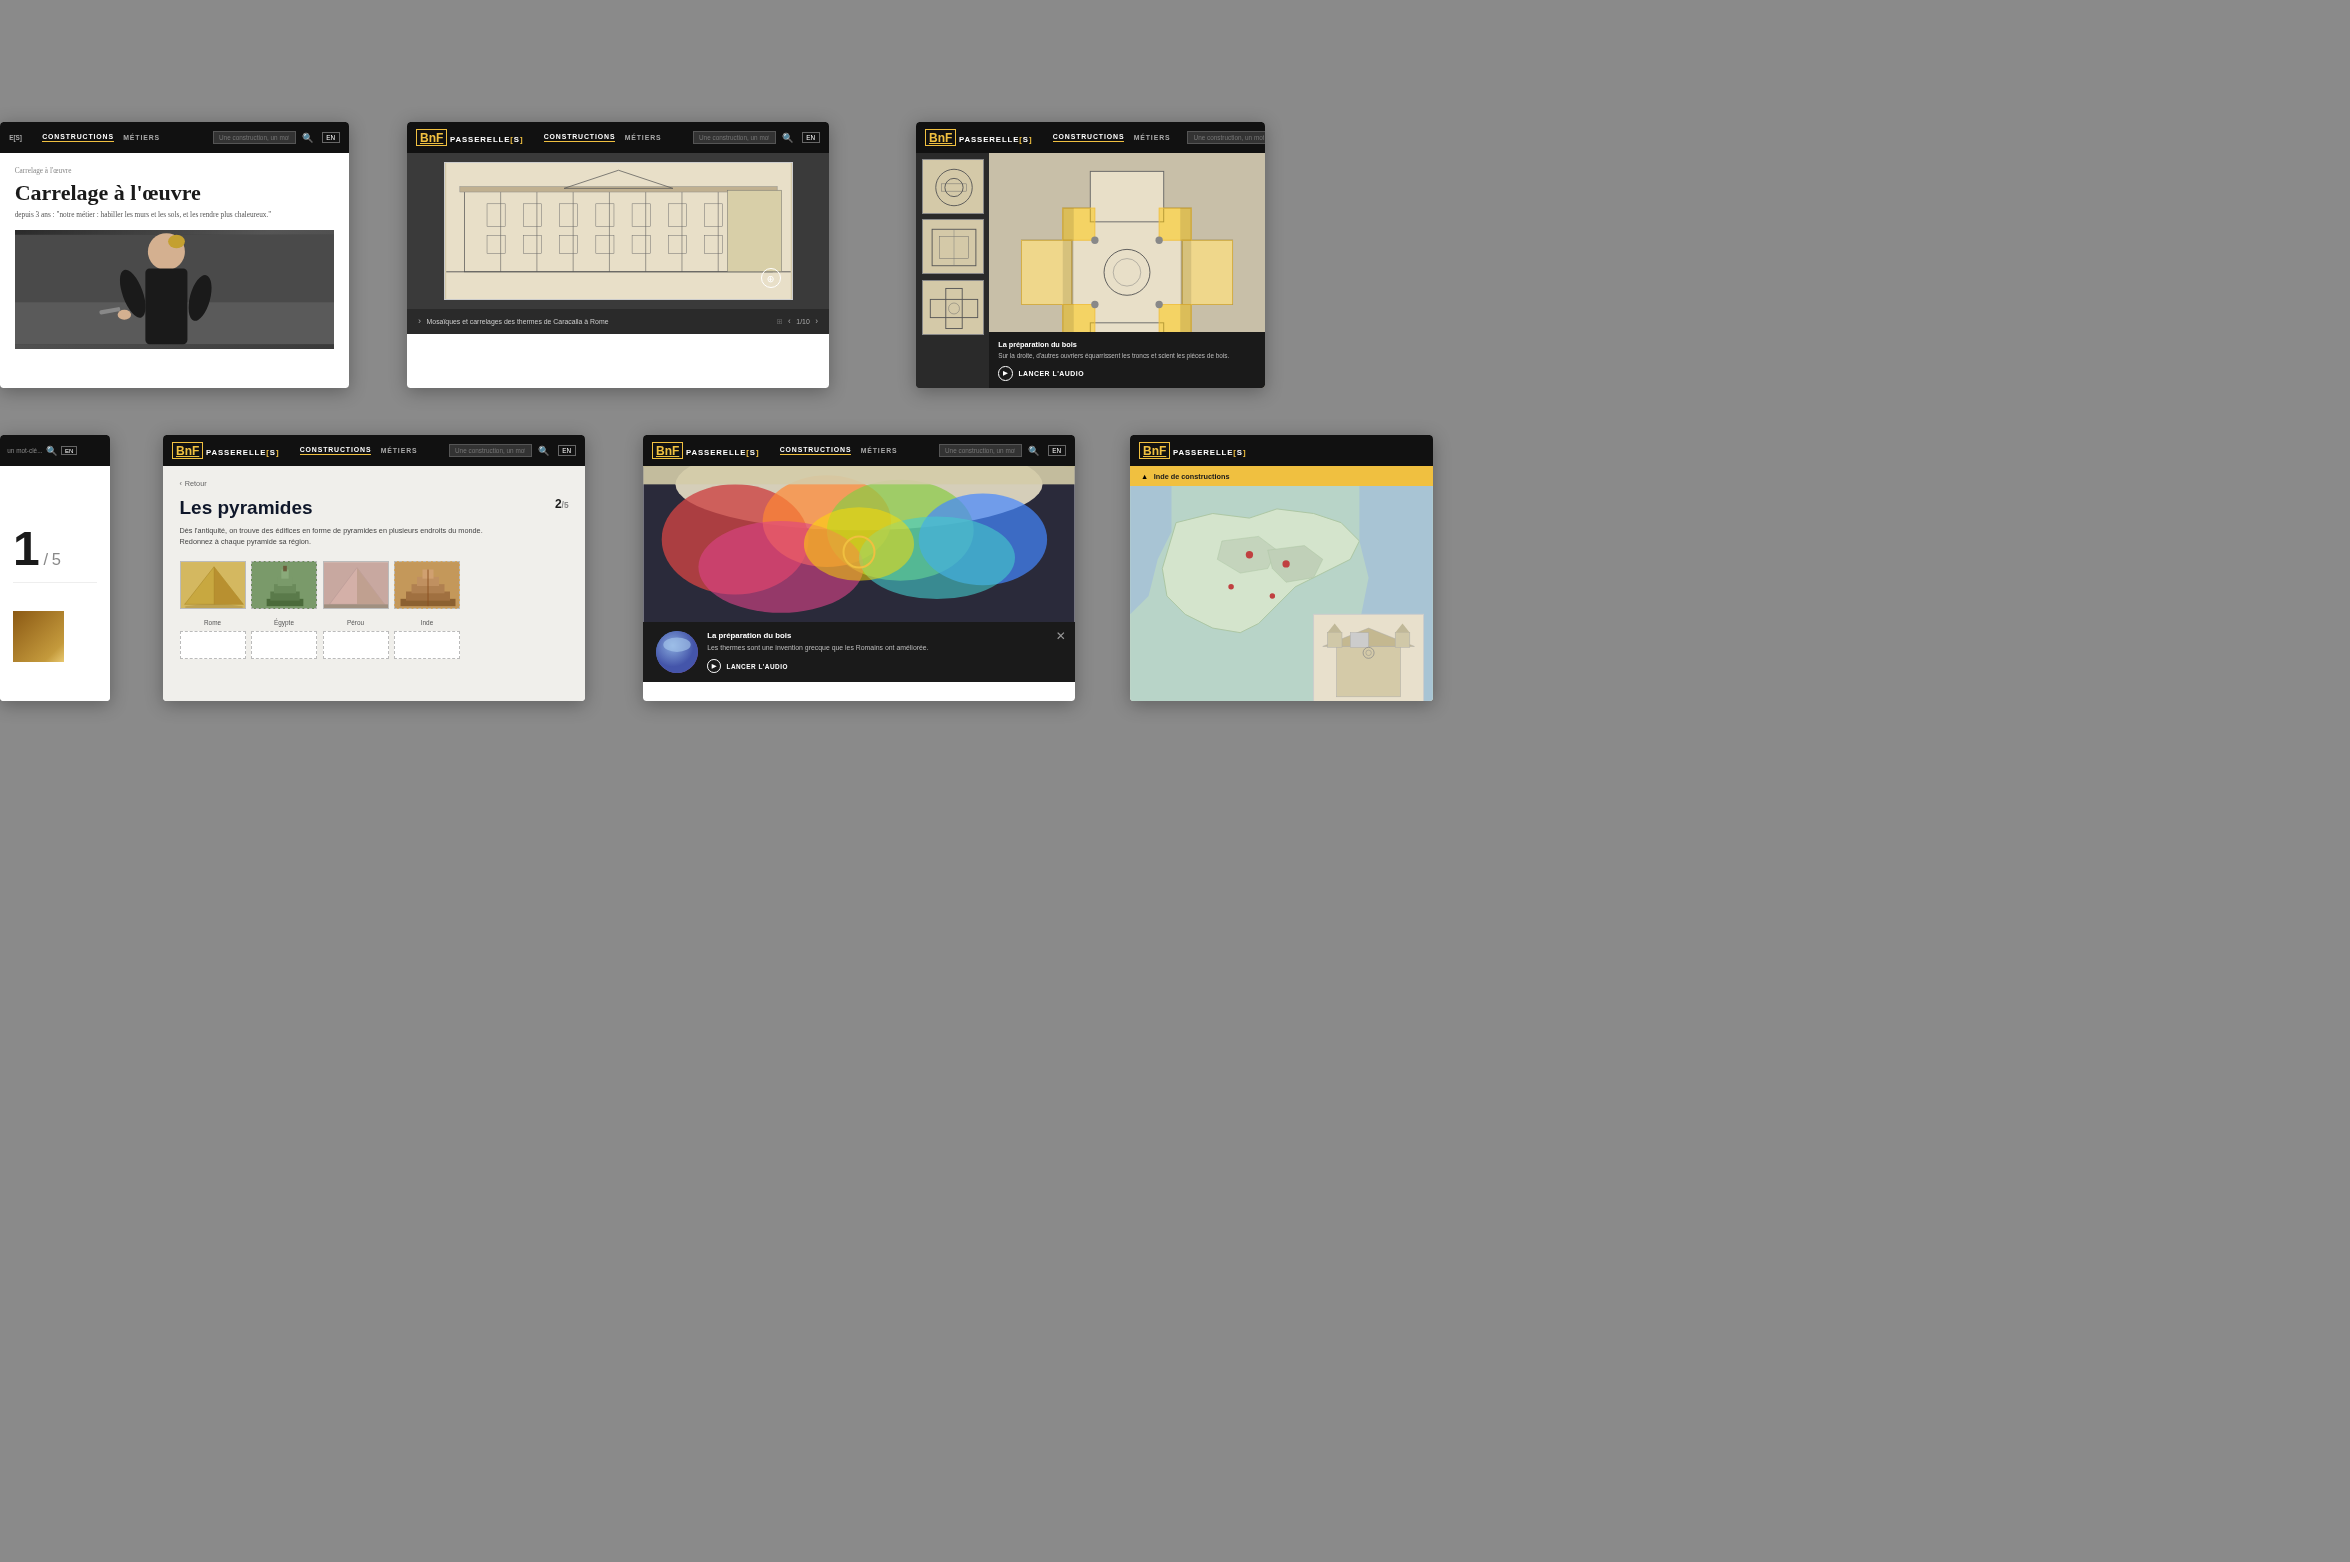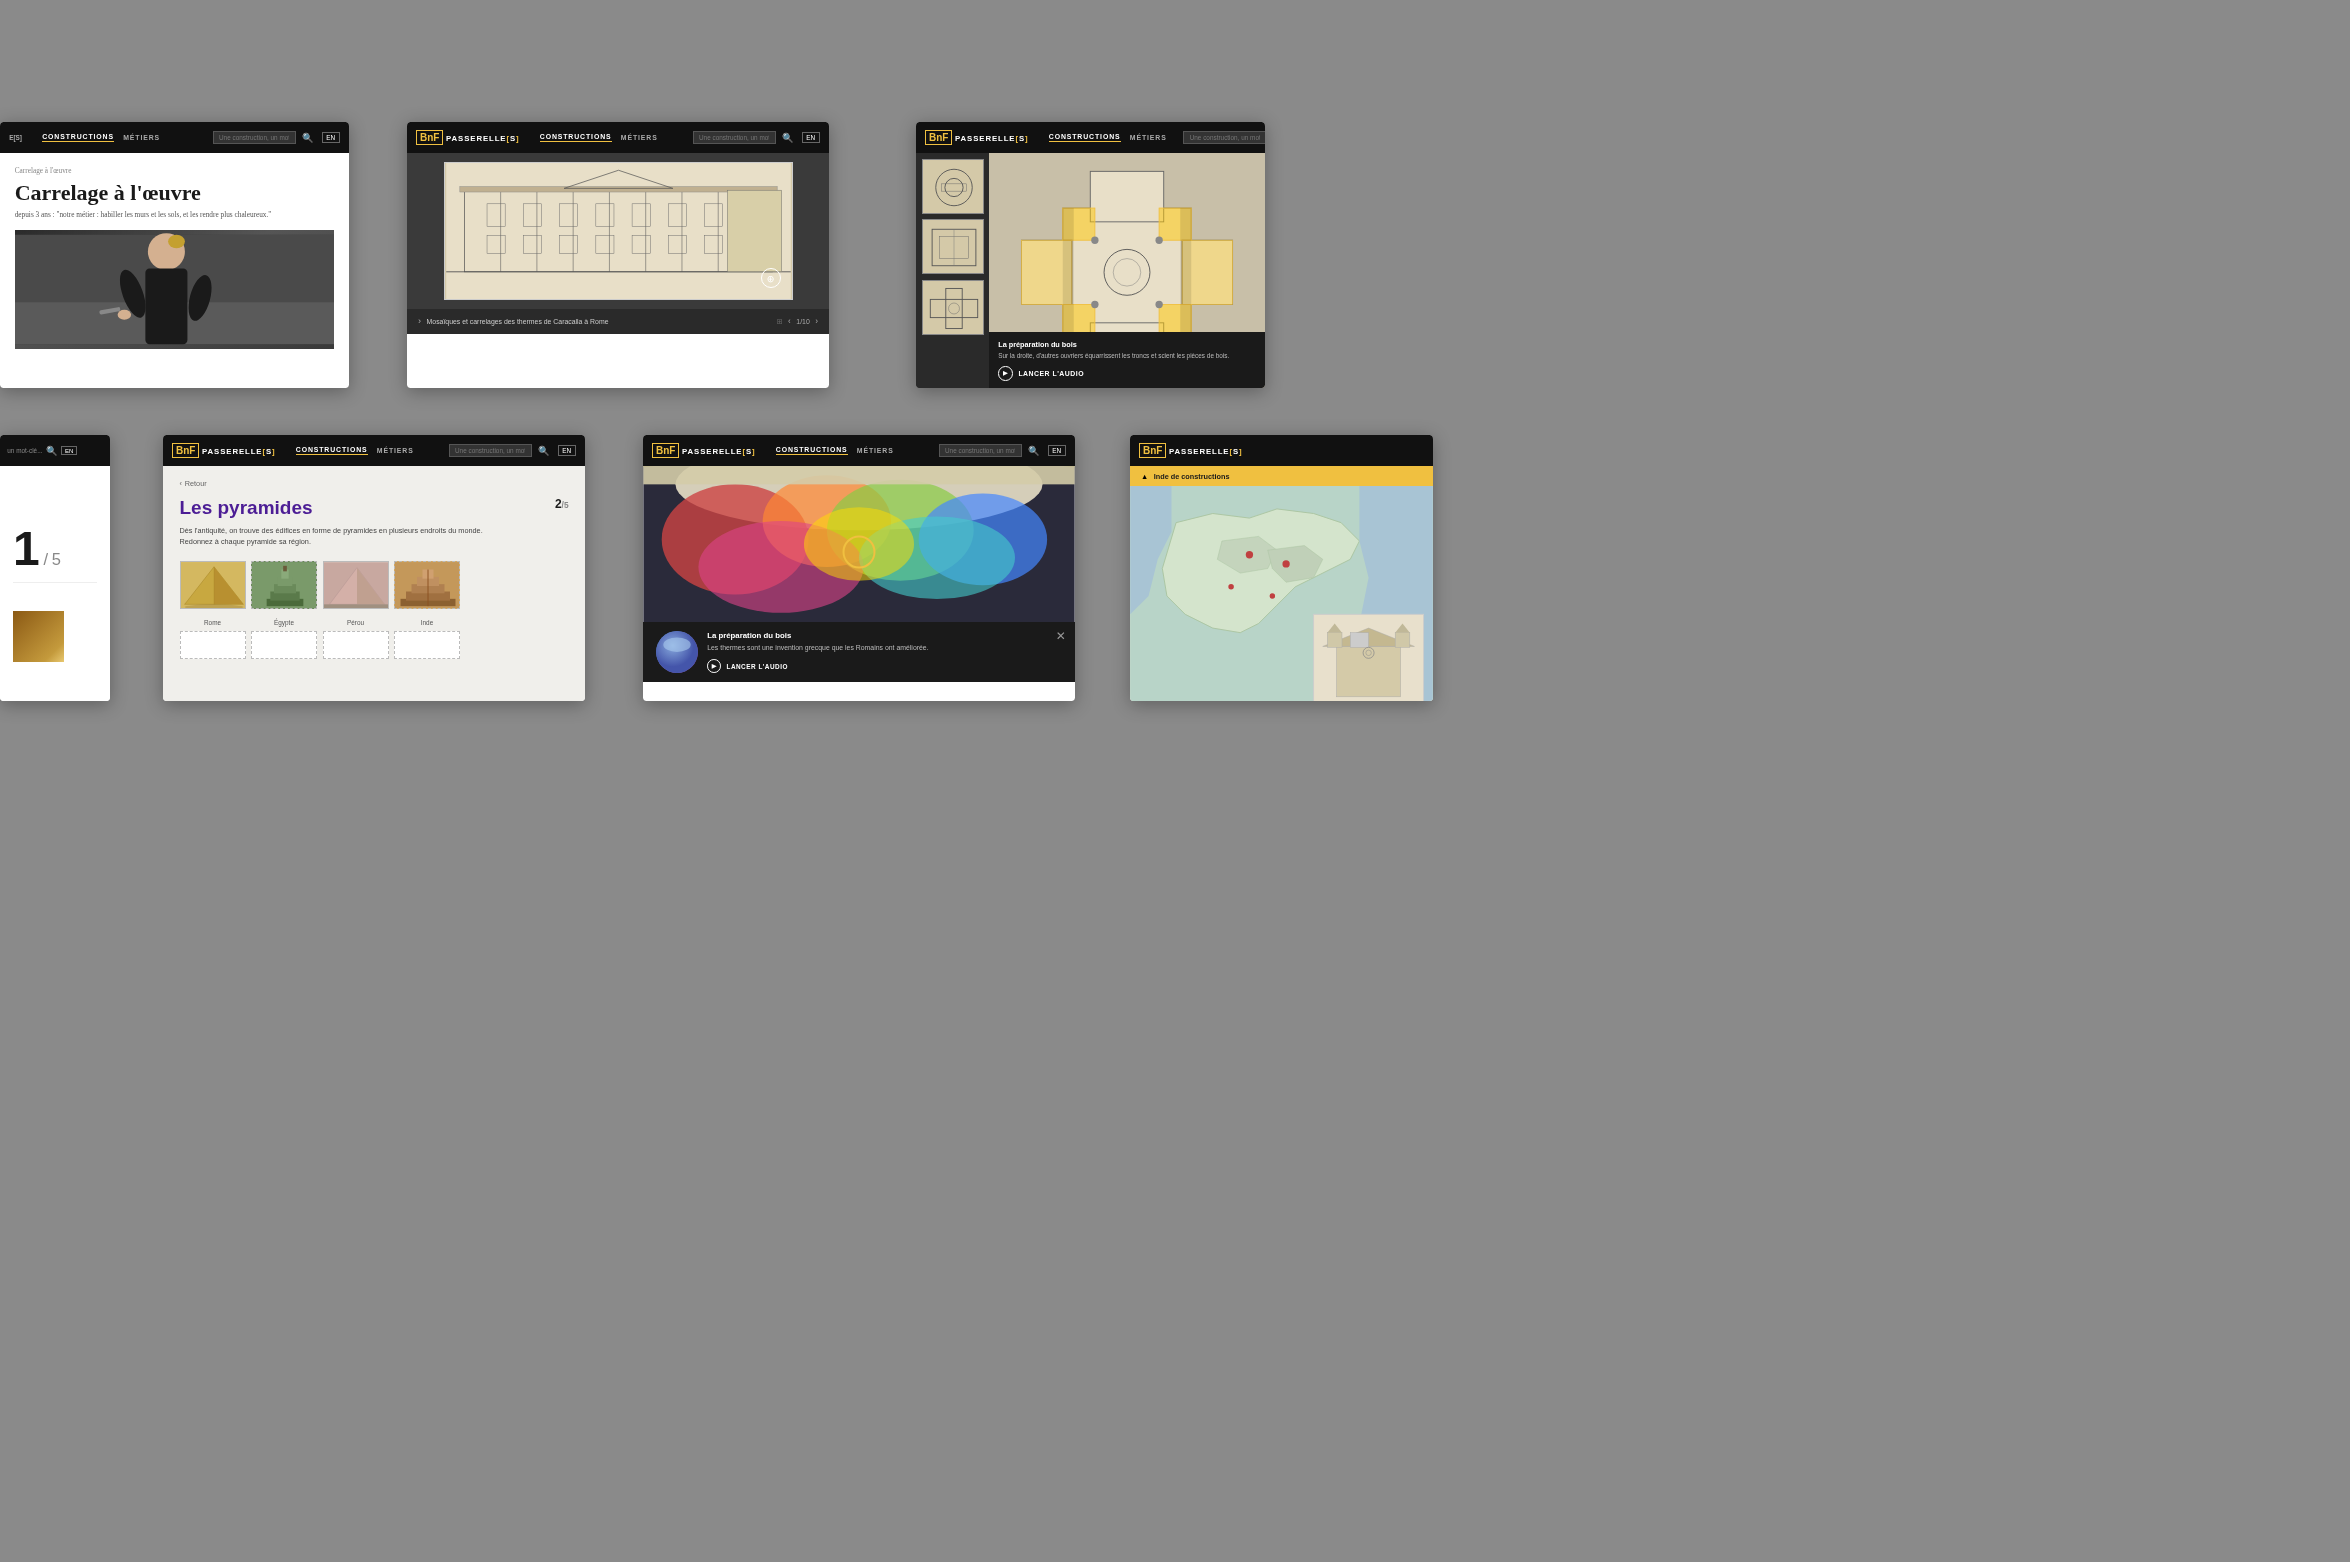--- a/index.html
+++ b/index.html
@@ -189,25 +189,26 @@
       gap: 9.2px;
     }
 
     .brand {
       display: flex;
       align-items: baseline;
       gap: 2.8px;
     }
 
     .brand-bnf {
-      font-size: 10px;
+      font-size: 12px;
       color: #f0c040;
       font-weight: bold;
       border: 0.9px solid #f0c040;
       padding: 0.9px 2.8px;
+      text-decoration: underline;
     }
 
     .brand-name {
       font-size: 7.8px;
       color: white;
       font-weight: bold;
       letter-spacing: 0.9px;
     }
 
     .brand-bracket {
@@ -520,21 +521,21 @@
     </div>
 
     <div style="background:#f0efeb; padding:13px 16.5px; height:235px;">
 
       <div style="font-size:7.3px; color:#666; margin-bottom:9.2px; cursor:pointer; display:flex; align-items:center; gap:2.8px;">
         <span>‹</span>
         <span>Retour</span>
       </div>
 
       <div style="display:flex; justify-content:space-between; align-items:flex-start; margin-bottom:7.3px;">
-        <div style="font-size:19px; font-weight:bold; color:#4c1d95;">Les pyramides</div>
+        <div style="font-size:19px; font-weight:bold; color:#0f172a;">Les pyramides</div>
         <div style="font-size:12px; font-weight:bold; color:#1a1a1a;">
           <span>2</span><span style="font-size:8.3px; color:#888;">/5</span>
         </div>
       </div>
 
       <div style="font-size:7.3px; color:#444; line-height:1.5; margin-bottom:13px;">
         Dès l'antiquité, on trouve des édifices en forme de pyramides en plusieurs endroits du monde.<br>
         Redonnez à chaque pyramide sa région.
       </div>
 

